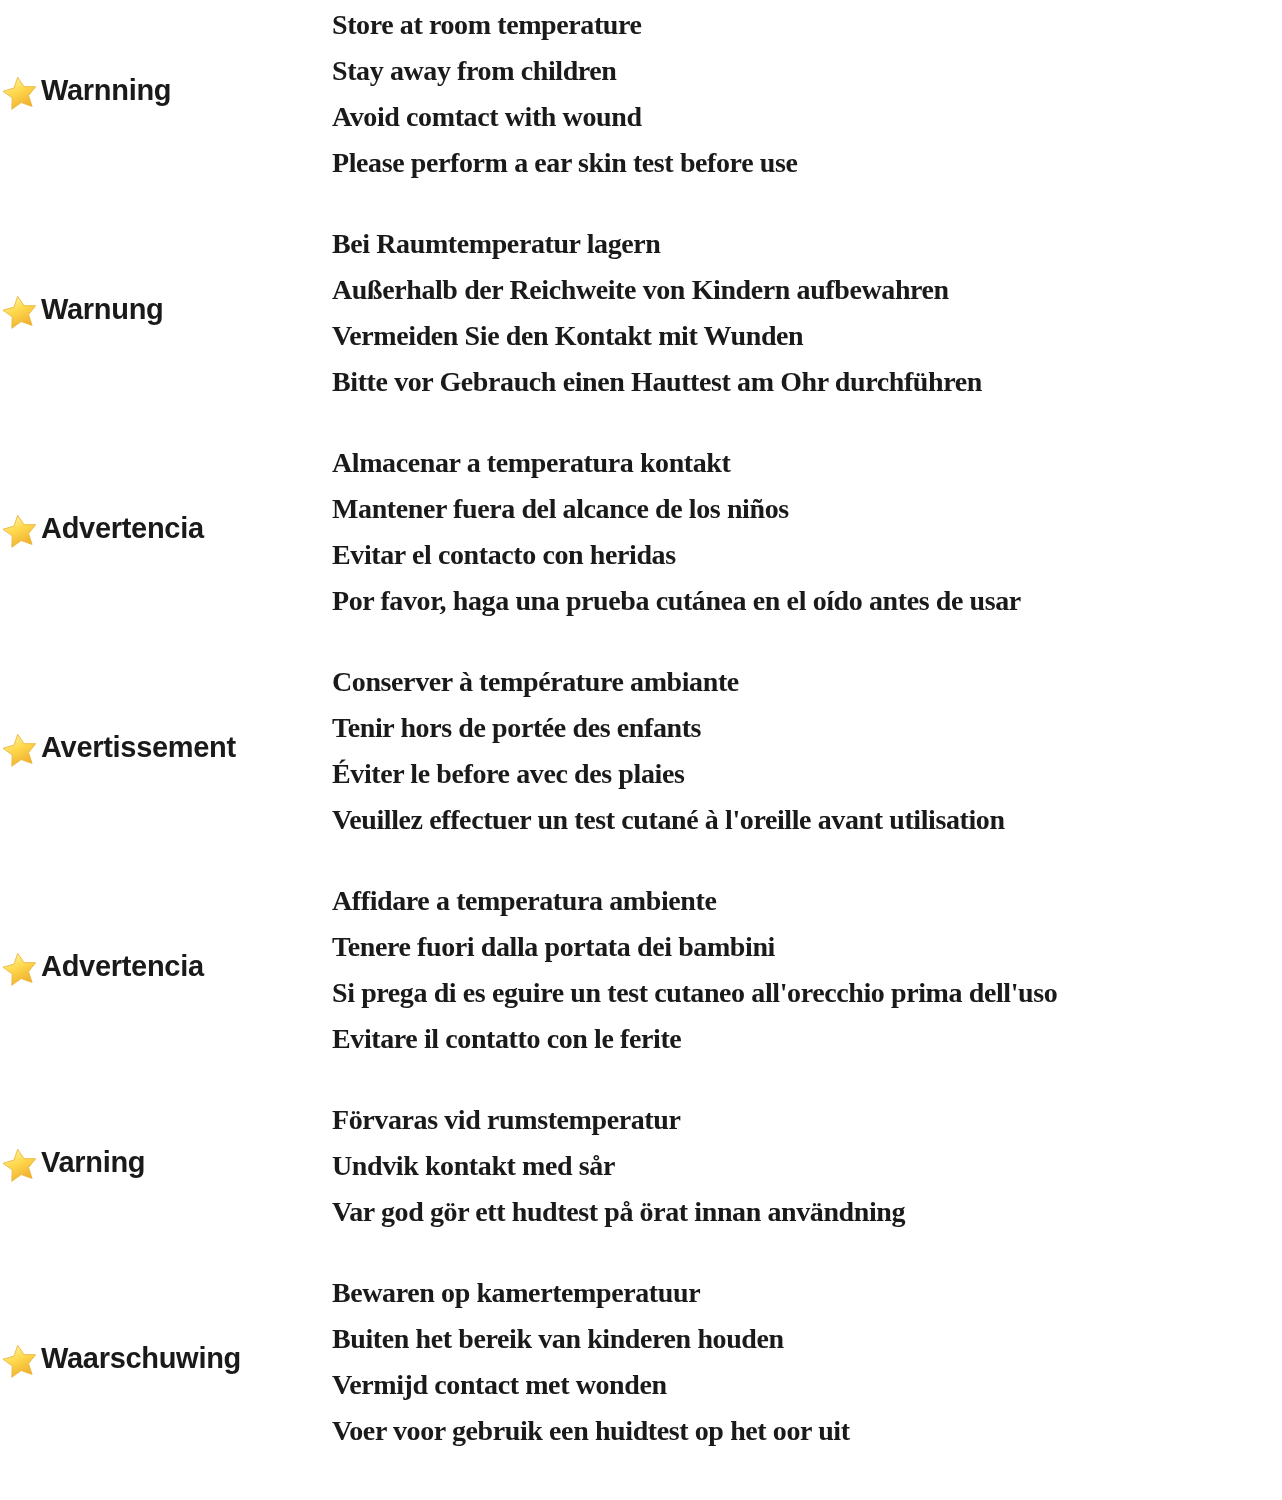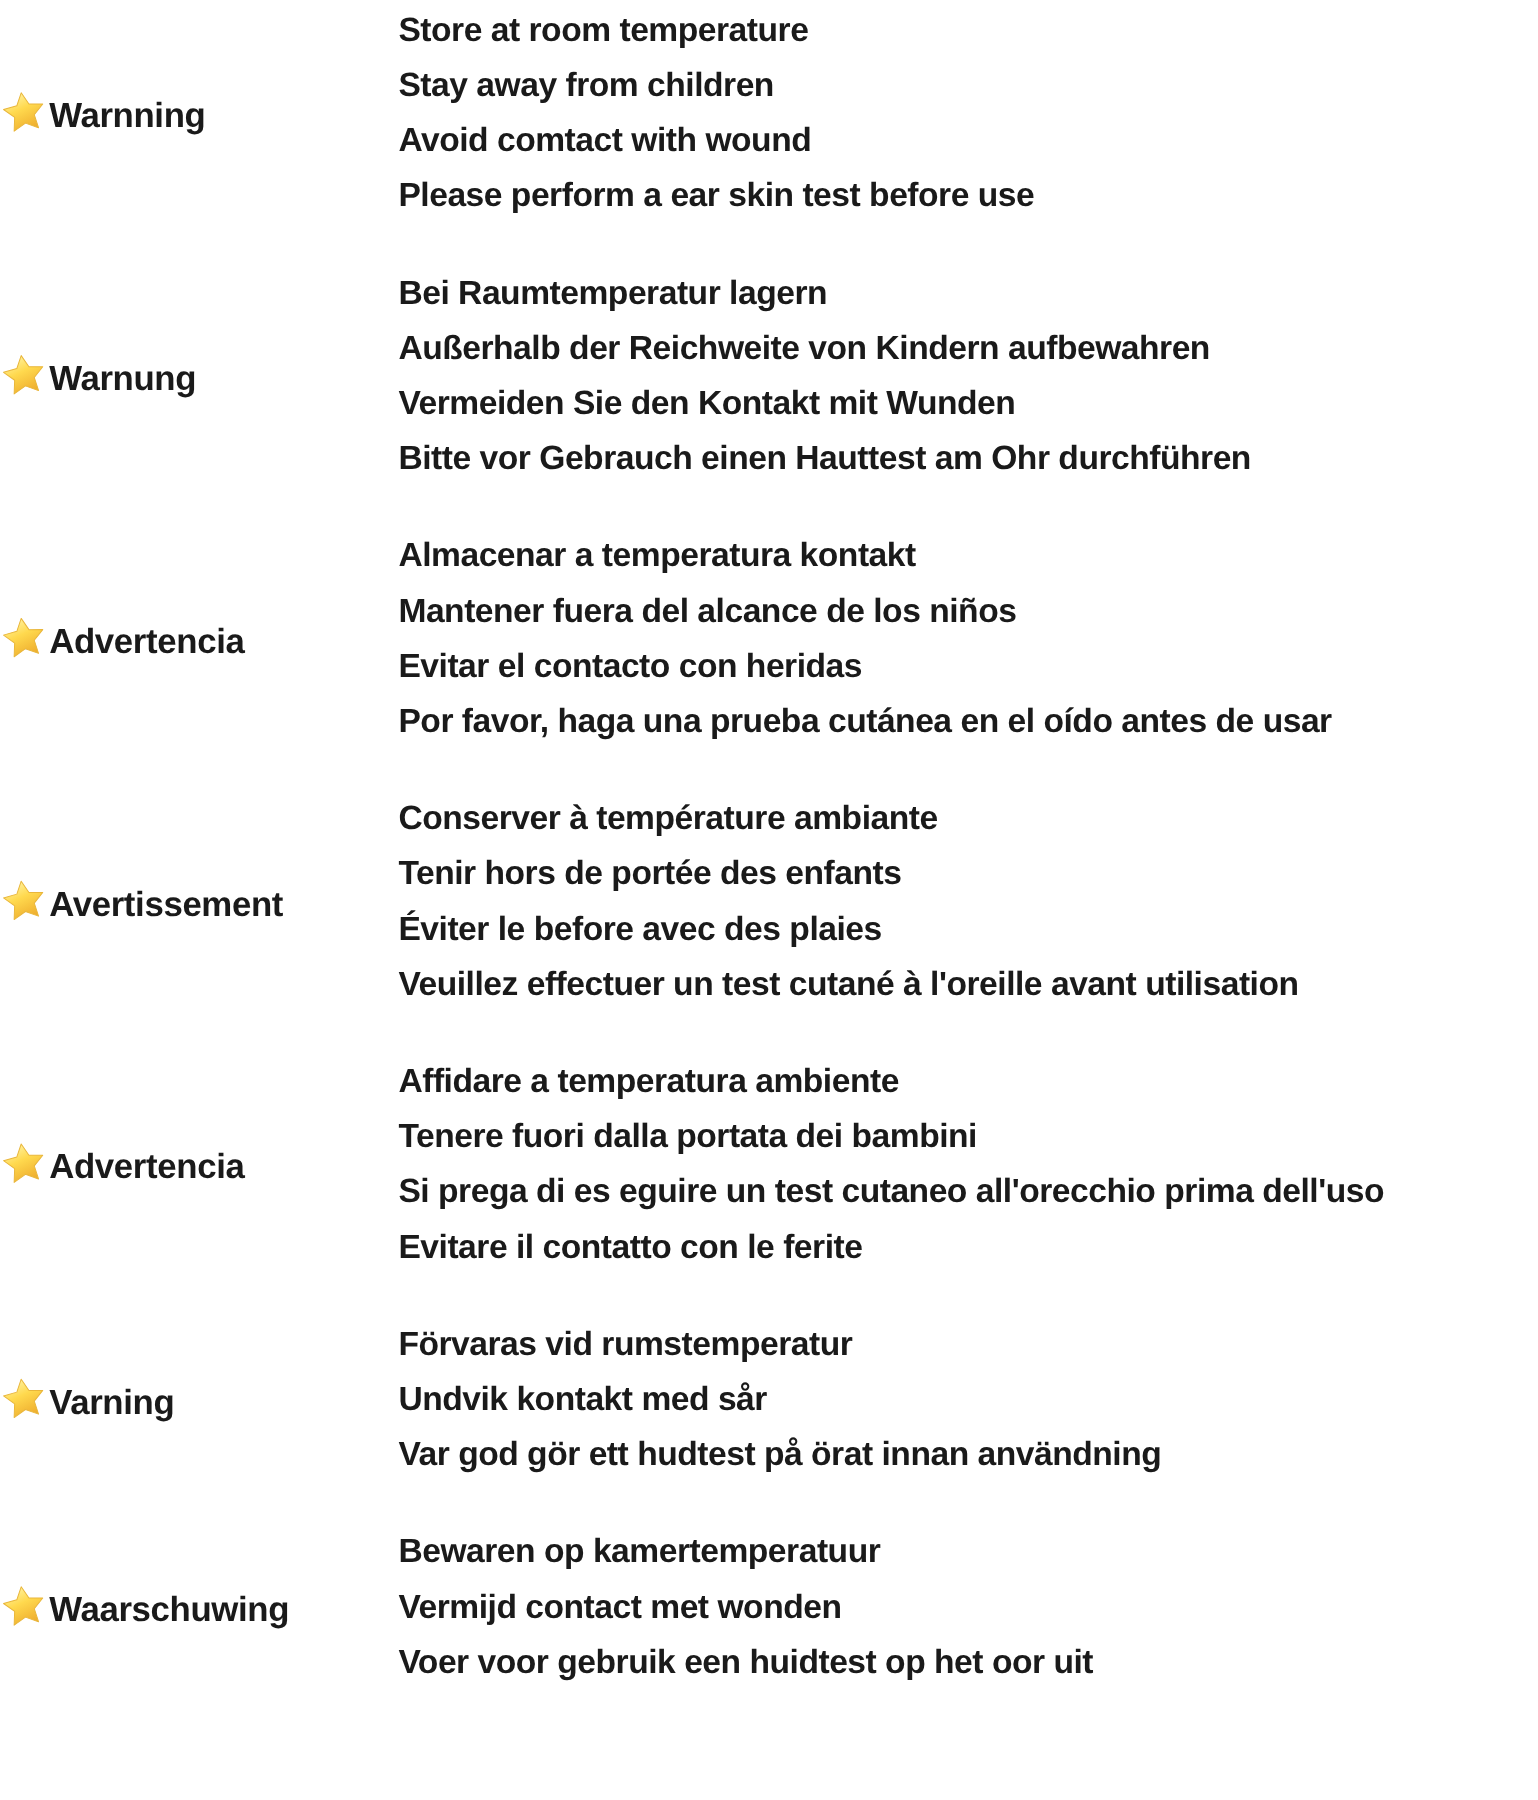--- a/index.html
+++ b/index.html
@@ -29,21 +29,21 @@
     align-items: stretch;
   }
   .label-col {
     width: 332px;
     flex: 0 0 332px;
     display: flex;
     align-items: center;
   }
   .label-inner {
     display: flex;
-    align-items: flex-end;
+    align-items: flex-start;
   }
   .star {
     width: 40px;
     height: 40px;
     flex: 0 0 40px;
     display: inline-block;
     margin-right: 1px;
     transform: rotate(-8deg);
   }
   .star svg { width: 100%; height: 100%; display: block; }
@@ -51,20 +51,21 @@
     font-size: 29px;
     font-weight: bold;
     letter-spacing: -0.3px;
     white-space: nowrap;
   }
   .lines-col {
     flex: 1 1 auto;
     display: flex;
     flex-direction: column;
     justify-content: flex-end;
+    font-family: Liberation Serif, serif;
   }
   .line {
     font-size: 28px;
     font-weight: bold;
     letter-spacing: -0.4px;
     line-height: 46px;
     height: 46px;
     white-space: nowrap;
   }
   .defs-holder { position: absolute; width: 0; height: 0; overflow: hidden; }
@@ -203,18 +204,19 @@
         <span class="star">
           <svg viewBox="0 0 24 24">
               <path d="M12 1.9l3.05 6.1 6.85.95-4.95 4.7 1.2 6.75L12 17.2l-6.15 3.2 1.2-6.75-4.95-4.7 6.85-.95z" fill="url(#starGrad)" stroke="#E9B63B" stroke-width="0.5" stroke-linejoin="round"></path>
             </svg>
         </span>
         <span class="label-text">Waarschuwing</span>
       </div>
     </div>
     <div class="lines-col">
       <div class="line">Bewaren op kamertemperatuur</div>
+      <div class="line">Buiten het bereik van kinderen houden</div>
       <div class="line">Vermijd contact met wonden</div>
       <div class="line">Voer voor gebruik een huidtest op het oor uit</div>
     </div>
   </div>
 
 </div>
 
 </body></html>

